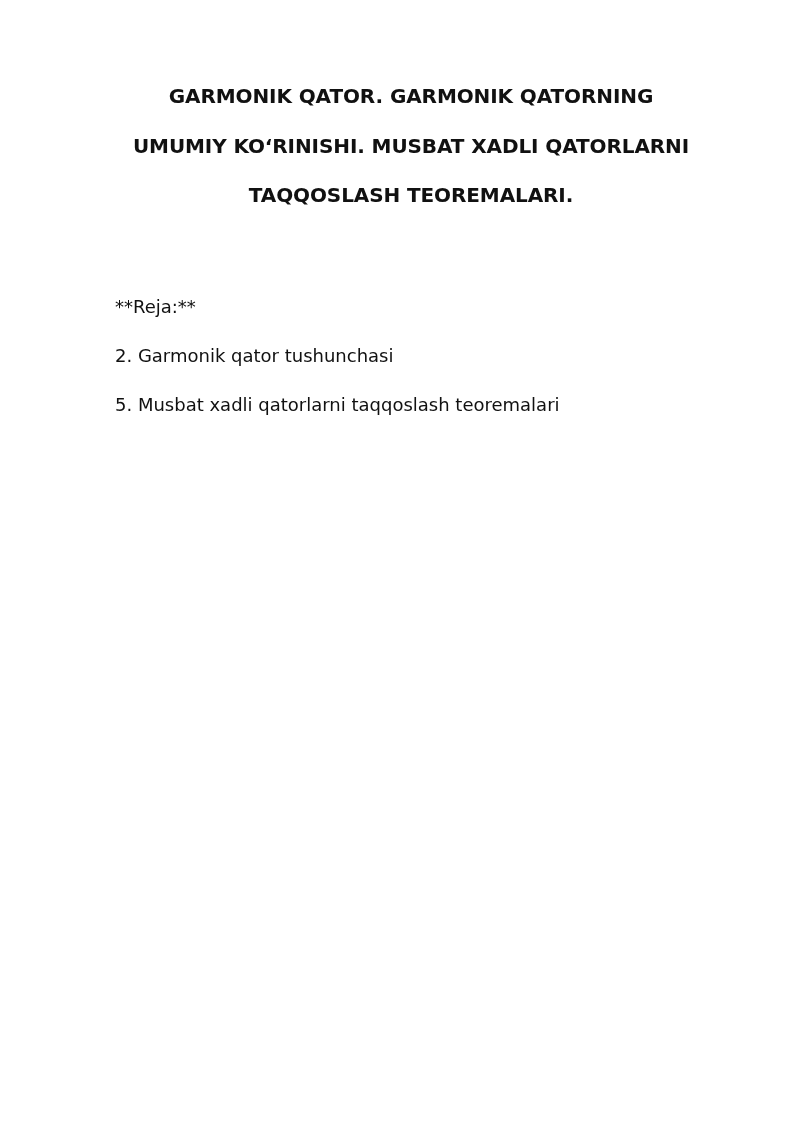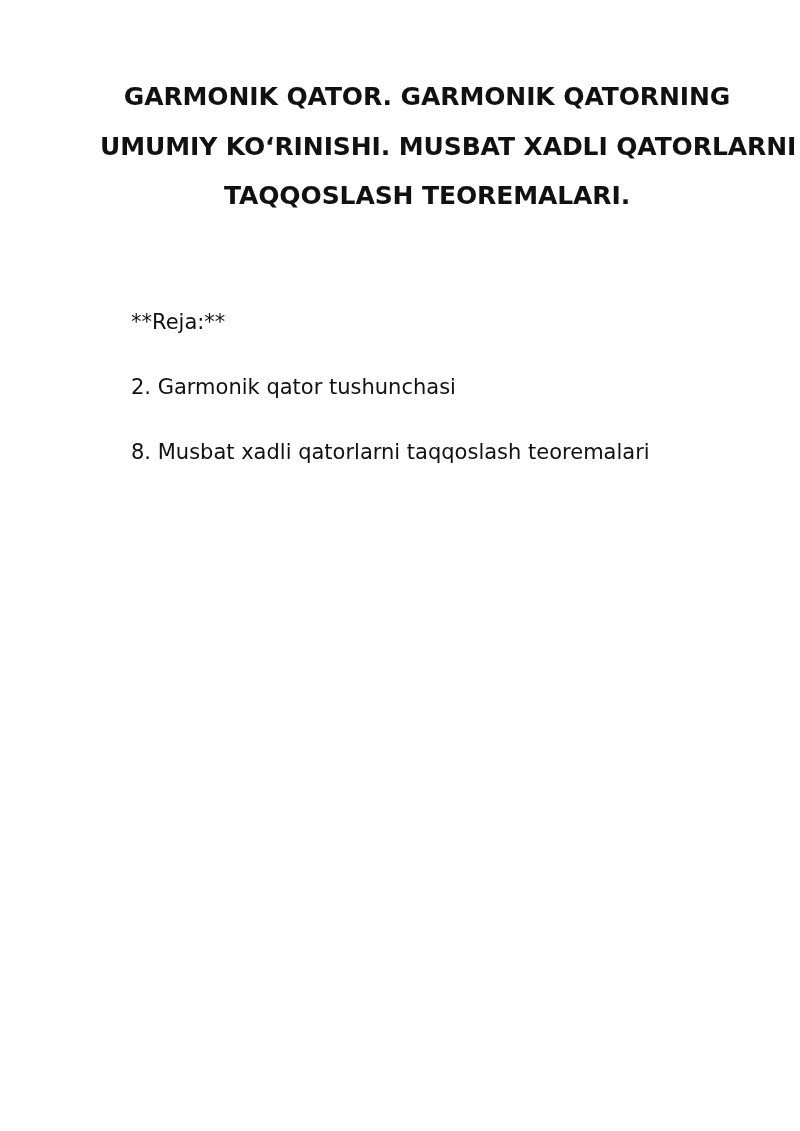--- a/index.html
+++ b/index.html
@@ -18,55 +18,55 @@
     .page {
       position: absolute;
       left: 0;
       top: 0;
       width: 800px;
       height: 1131px;
       background: #ffffff;
     }
     .title {
       position: absolute;
-      left: 100px;
+      left: 84px;
       width: 654px;
       top: 72px;
       margin: 0;
       text-align: center;
       font-weight: bold;
-      font-size: 25px;
+      font-size: 20px;
       line-height: 49.5px;
       letter-spacing: -0.1px;
     }
     .title .line {
       display: block;
       white-space: nowrap;
     }
     .body-block {
       position: absolute;
       left: 115px;
       top: 282px;
       width: 620px;
     }
     .body-block p {
-      margin: 16px;
-      font-size: 21px;
+      margin: 0;
+      font-size: 18px;
       line-height: 49px;
       white-space: nowrap;
     }
   </style>
 </head>
 <body>
 
 <div class="page">
   <h1 class="title">
     <span class="line">GARMONIK QATOR. GARMONIK QATORNING</span>
     <span class="line">UMUMIY KO‘RINISHI. MUSBAT XADLI QATORLARNI</span>
     <span class="line">TAQQOSLASH TEOREMALARI.</span>
   </h1>
 
   <div class="body-block">
     <p>**Reja:**</p>
     <p>2. Garmonik qator tushunchasi</p>
-    <p>8. Musbat xadli qatorlarni taqqoslash teoremalari</p>
+    <p>5. Musbat xadli qatorlarni taqqoslash teoremalari</p>
   </div>
 </div>
 
 </body></html>

